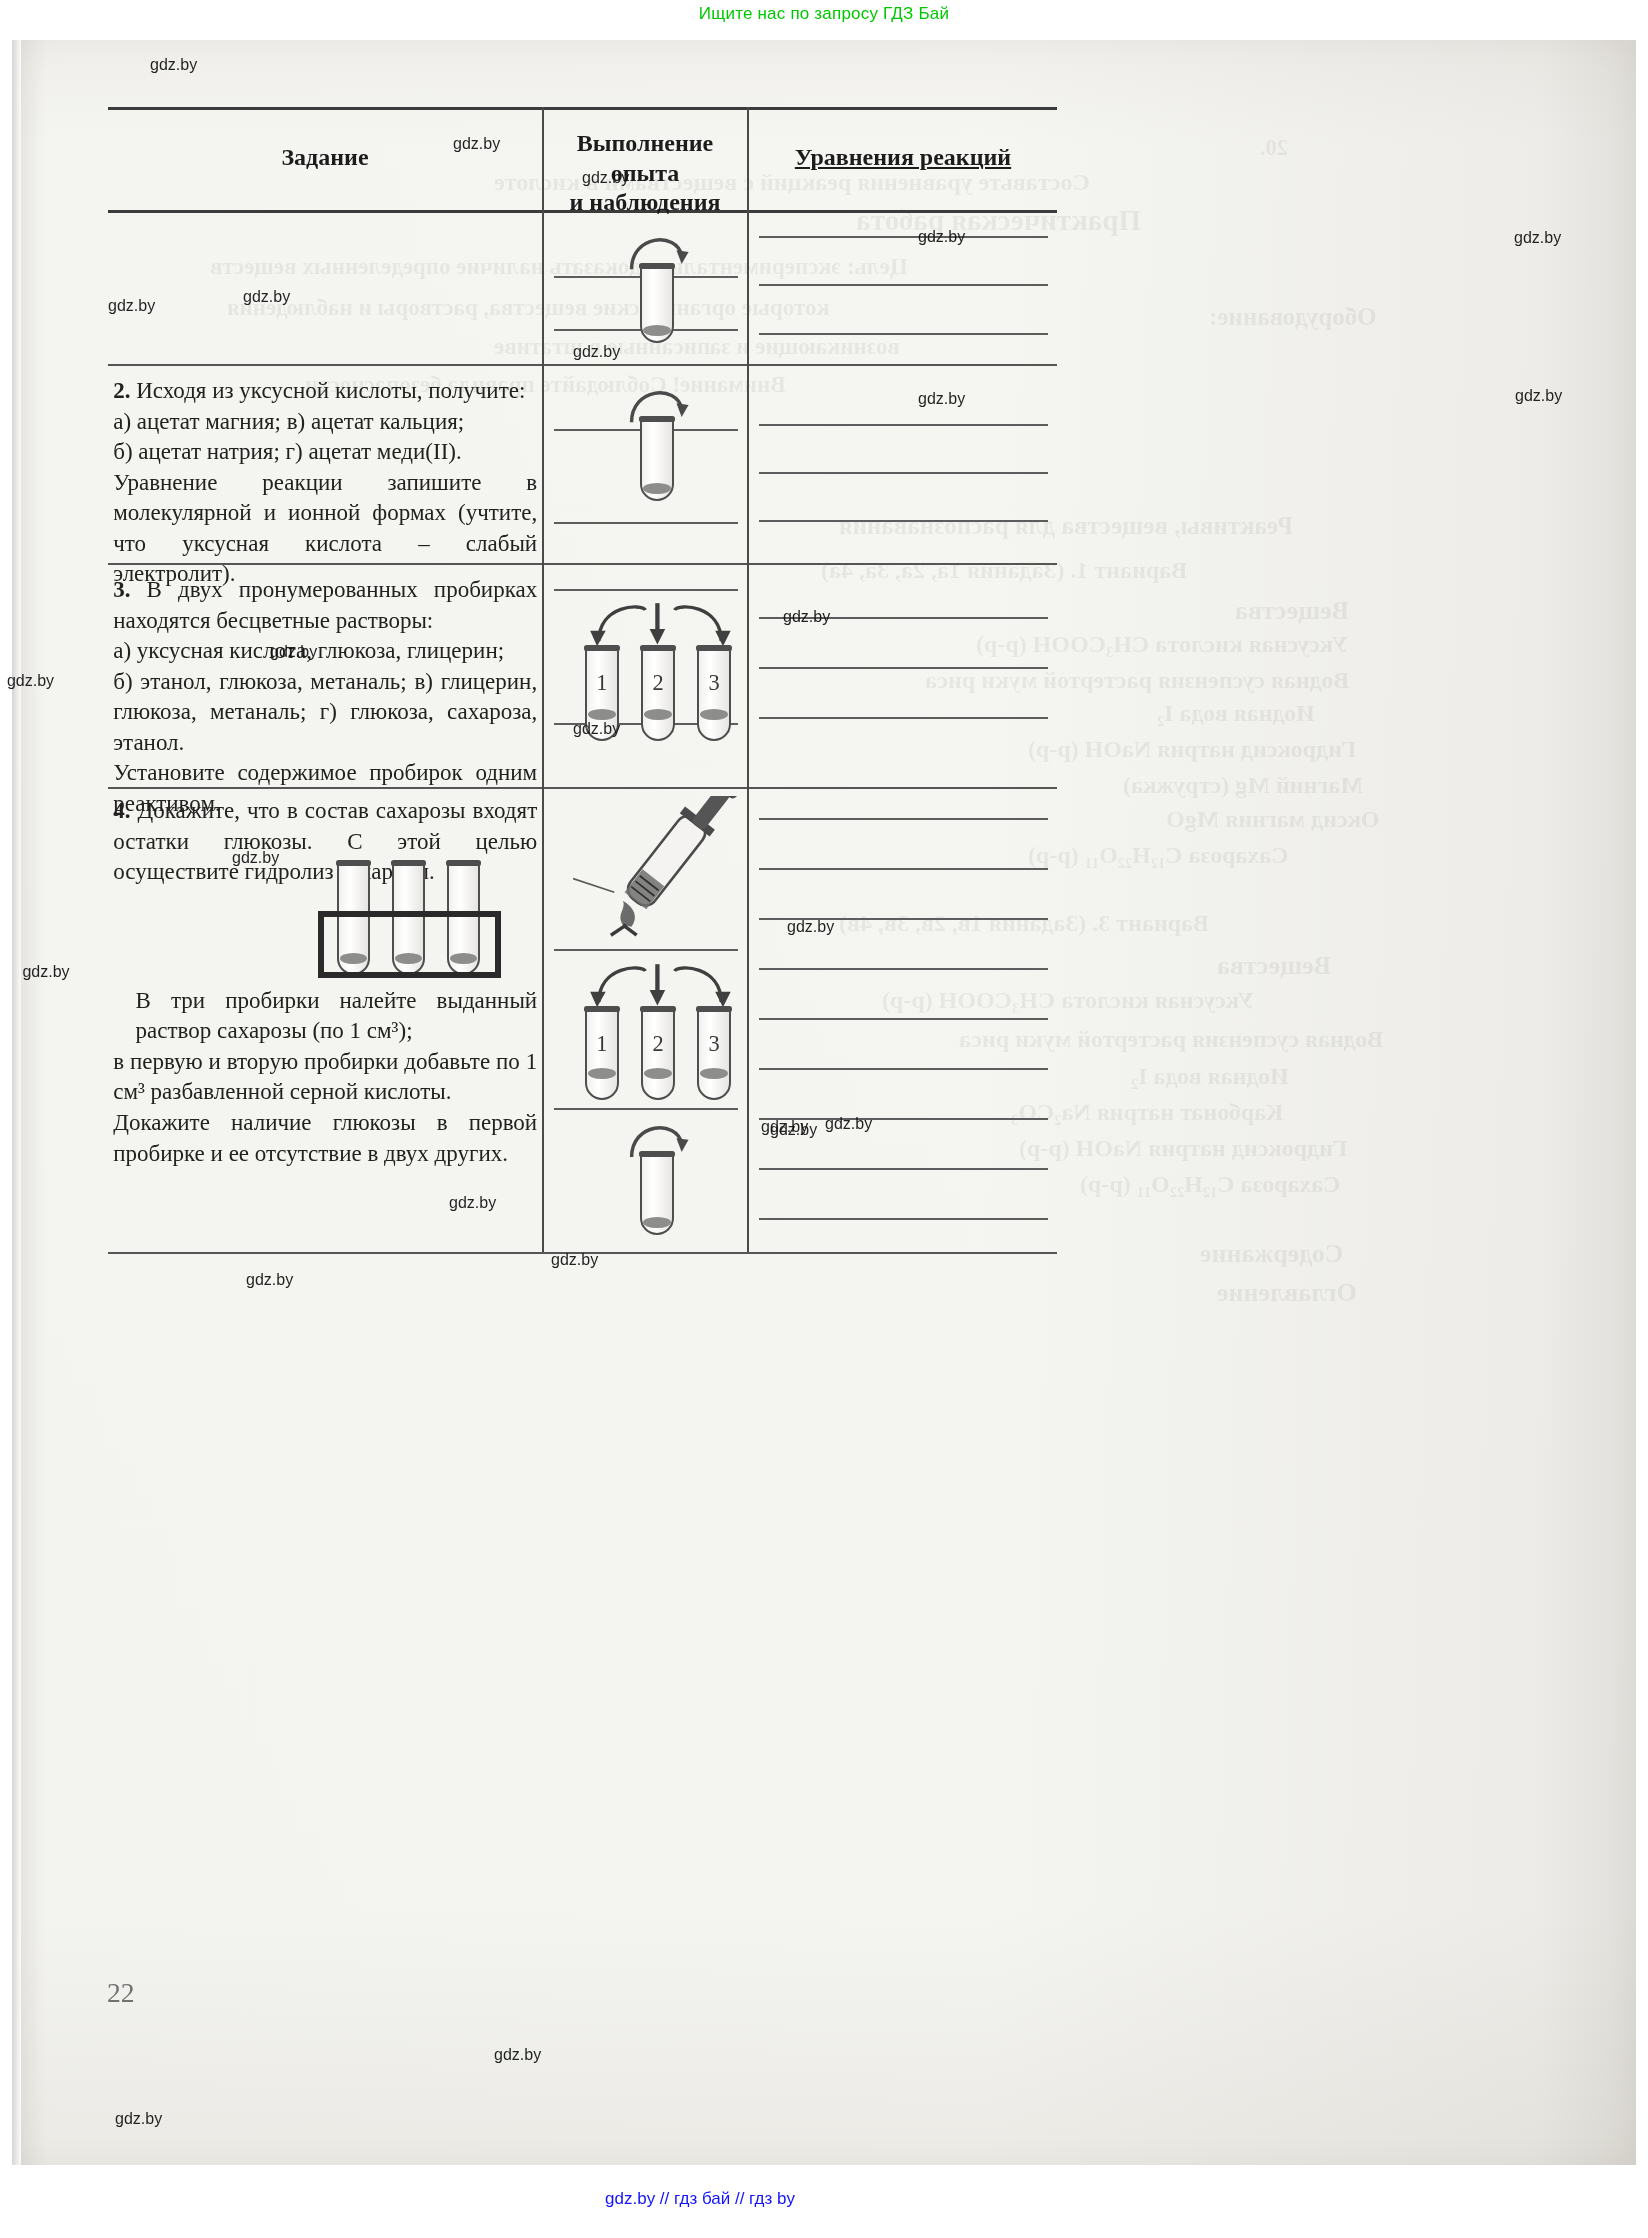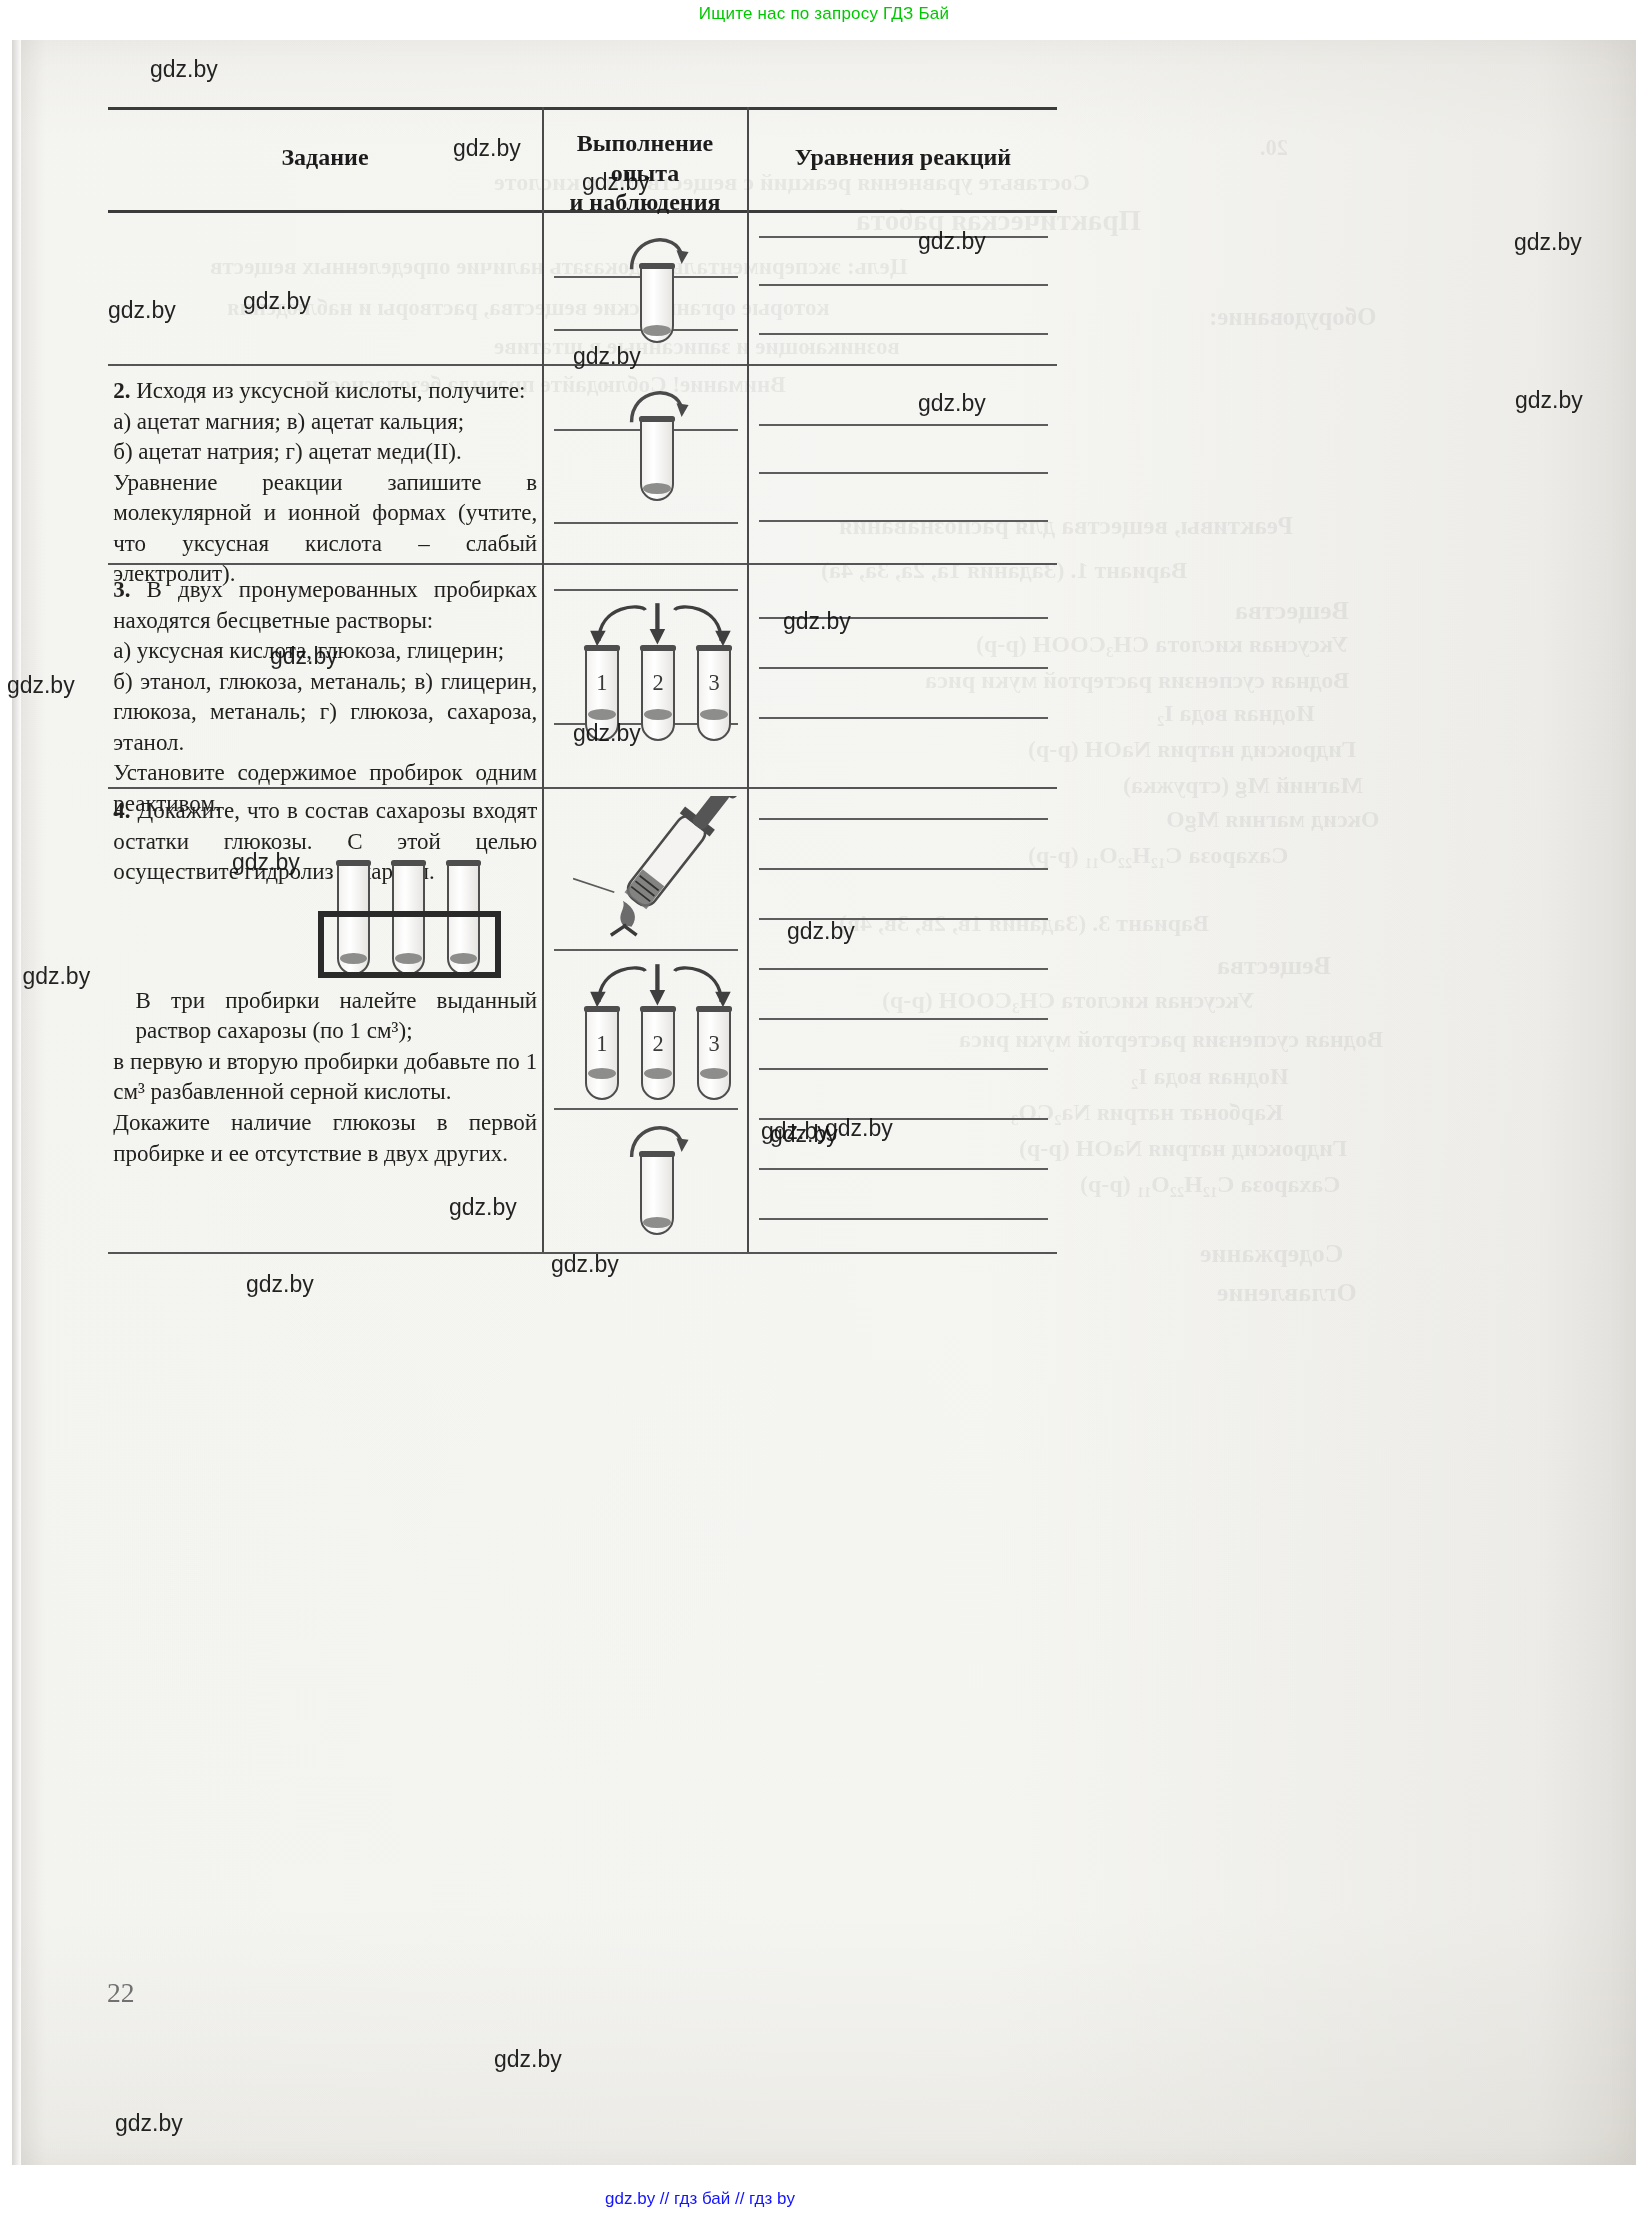--- a/index.html
+++ b/index.html
@@ -47,21 +47,21 @@
     font-family:"Liberation Serif", serif;
     transform:scaleX(-1);
     white-space:nowrap; pointer-events:none;
     font-weight:bold;
   }
 
   
   .wm{
     position:absolute; color:#111; opacity:.92;
     font-family:"Liberation Sans", sans-serif;
-    font-size:23px; pointer-events:none; white-space:nowrap;
+    font-size:16px; pointer-events:none; white-space:nowrap;
   }
   .wm.out{ color:#111; }
 
   
   .tbl{
     position:absolute; left:96px; top:67px;
     width:949px; height:1963px;
   }
   .rule{
     position:absolute; left:0; width:949px;
@@ -174,21 +174,21 @@
     <div class="rule thin" style="top:1145px;"></div>
 
     <div class="vline" style="left:434px; top:0px;   height:1145px;"></div>
     <div class="vline" style="left:639px; top:0px;   height:1145px;"></div>
 
     <div class="hdr" style="left:0px; top:36px; width:434px;">Задание</div>
     <div class="hdr" style="left:436px; top:22.4px; width:202px;">
       <div>Выполнение опыта</div>
       <div>и наблюдения</div>
     </div>
-    <div class="hdr" style="left:641px; top:36px; width:308px;">Уравнения реакций</div>
+    <div class="hdr" style="left:641px; top:36px; width:308px;text-decoration:underline;">Уравнения реакций</div>
 
 
     <div class="blank" style="left:446px; top:169px; width:184px;"></div>
     <div class="blank" style="left:446px; top:222px; width:184px;"></div>
 
     <div class="blank" style="left:651px; top:129px; width:289px;"></div>
     <div class="blank" style="left:651px; top:177px; width:289px;"></div>
     <div class="blank" style="left:651px; top:226px; width:289px;"></div>
 
     <div style="position:absolute; left:506px; top:119px; width:95px; height:121px;">

